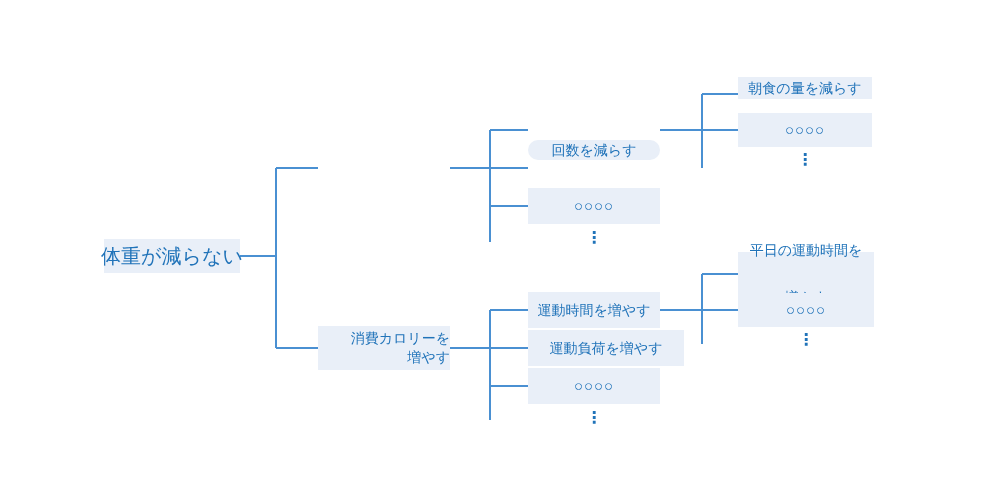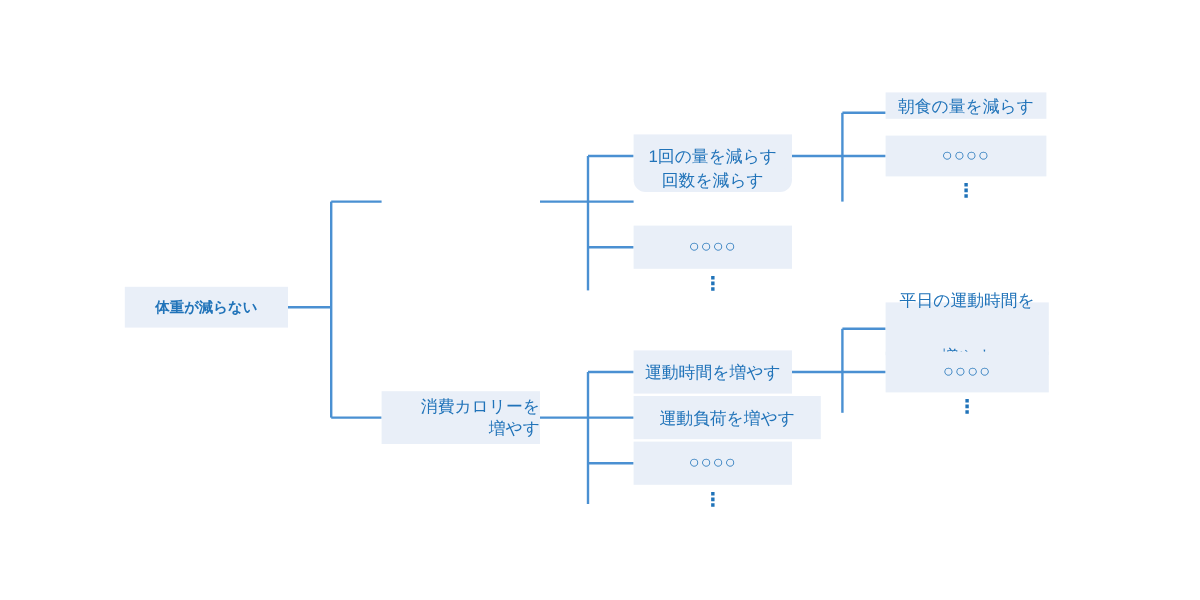--- a/index.html
+++ b/index.html
@@ -35,21 +35,21 @@
     color: var(--box-text);
     display: flex;
     flex-direction: column;
     align-items: center;
     justify-content: center;
     text-align: center;
     font-size: 14px;
     line-height: 1.35;
     white-space: nowrap;
   }
-  .node.root { font-size: 12px; font-weight: bold; }
+  .node.root { font-size: 20px; }
   .node .circles { letter-spacing: 1px; font-size: 15px; }
   .ellipsis {
     position: absolute;
     color: var(--box-text);
     font-size: 16px;
     font-weight: bold;
     text-align: center;
     line-height: 1;
   }
 
@@ -109,23 +109,20 @@
 
   <div class="node root n-root">
     <span>体重が減らない</span>
   </div>
 
   <div class="node n-l2-bot">
     <span>消費カロリーを</span>
     <span>増やす</span>
   </div>
 
-  <div class="node n-l3t-0">
-    <span>1回の量を減らす</span>
-  </div>
   <div class="node n-l3t-1">
     <span>回数を減らす</span>
   </div>
   <div class="node n-l3t-2">
     <span class="circles">○○○○</span>
   </div>
   <div class="ellipsis e-l3t">⋮</div>
 
   <div class="node n-l3b-0">
     <span>運動時間を増やす</span>

